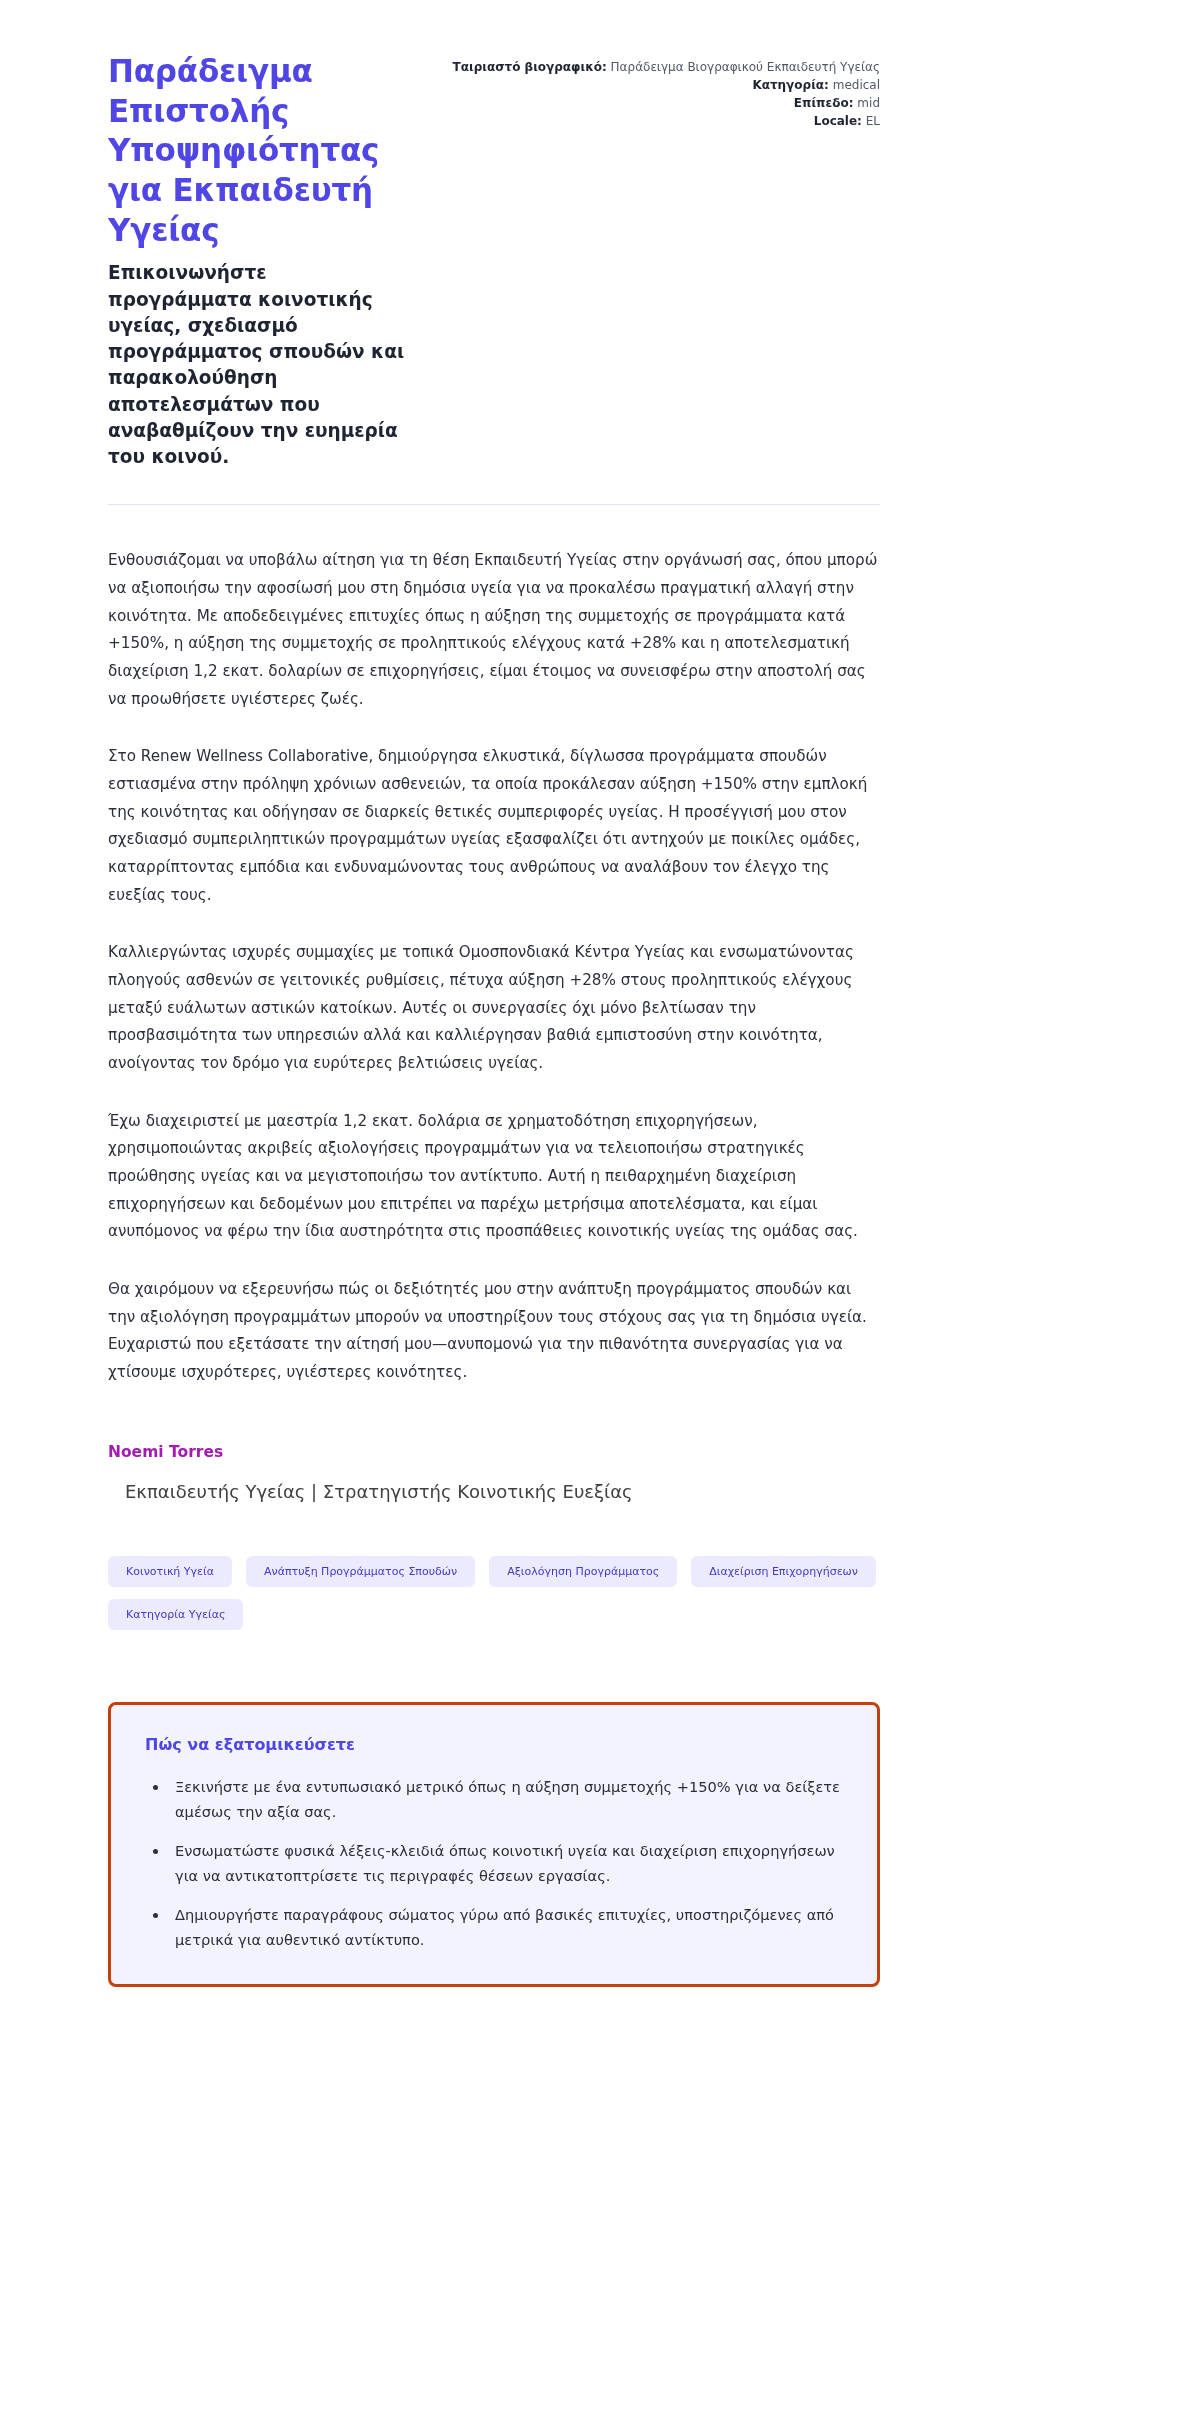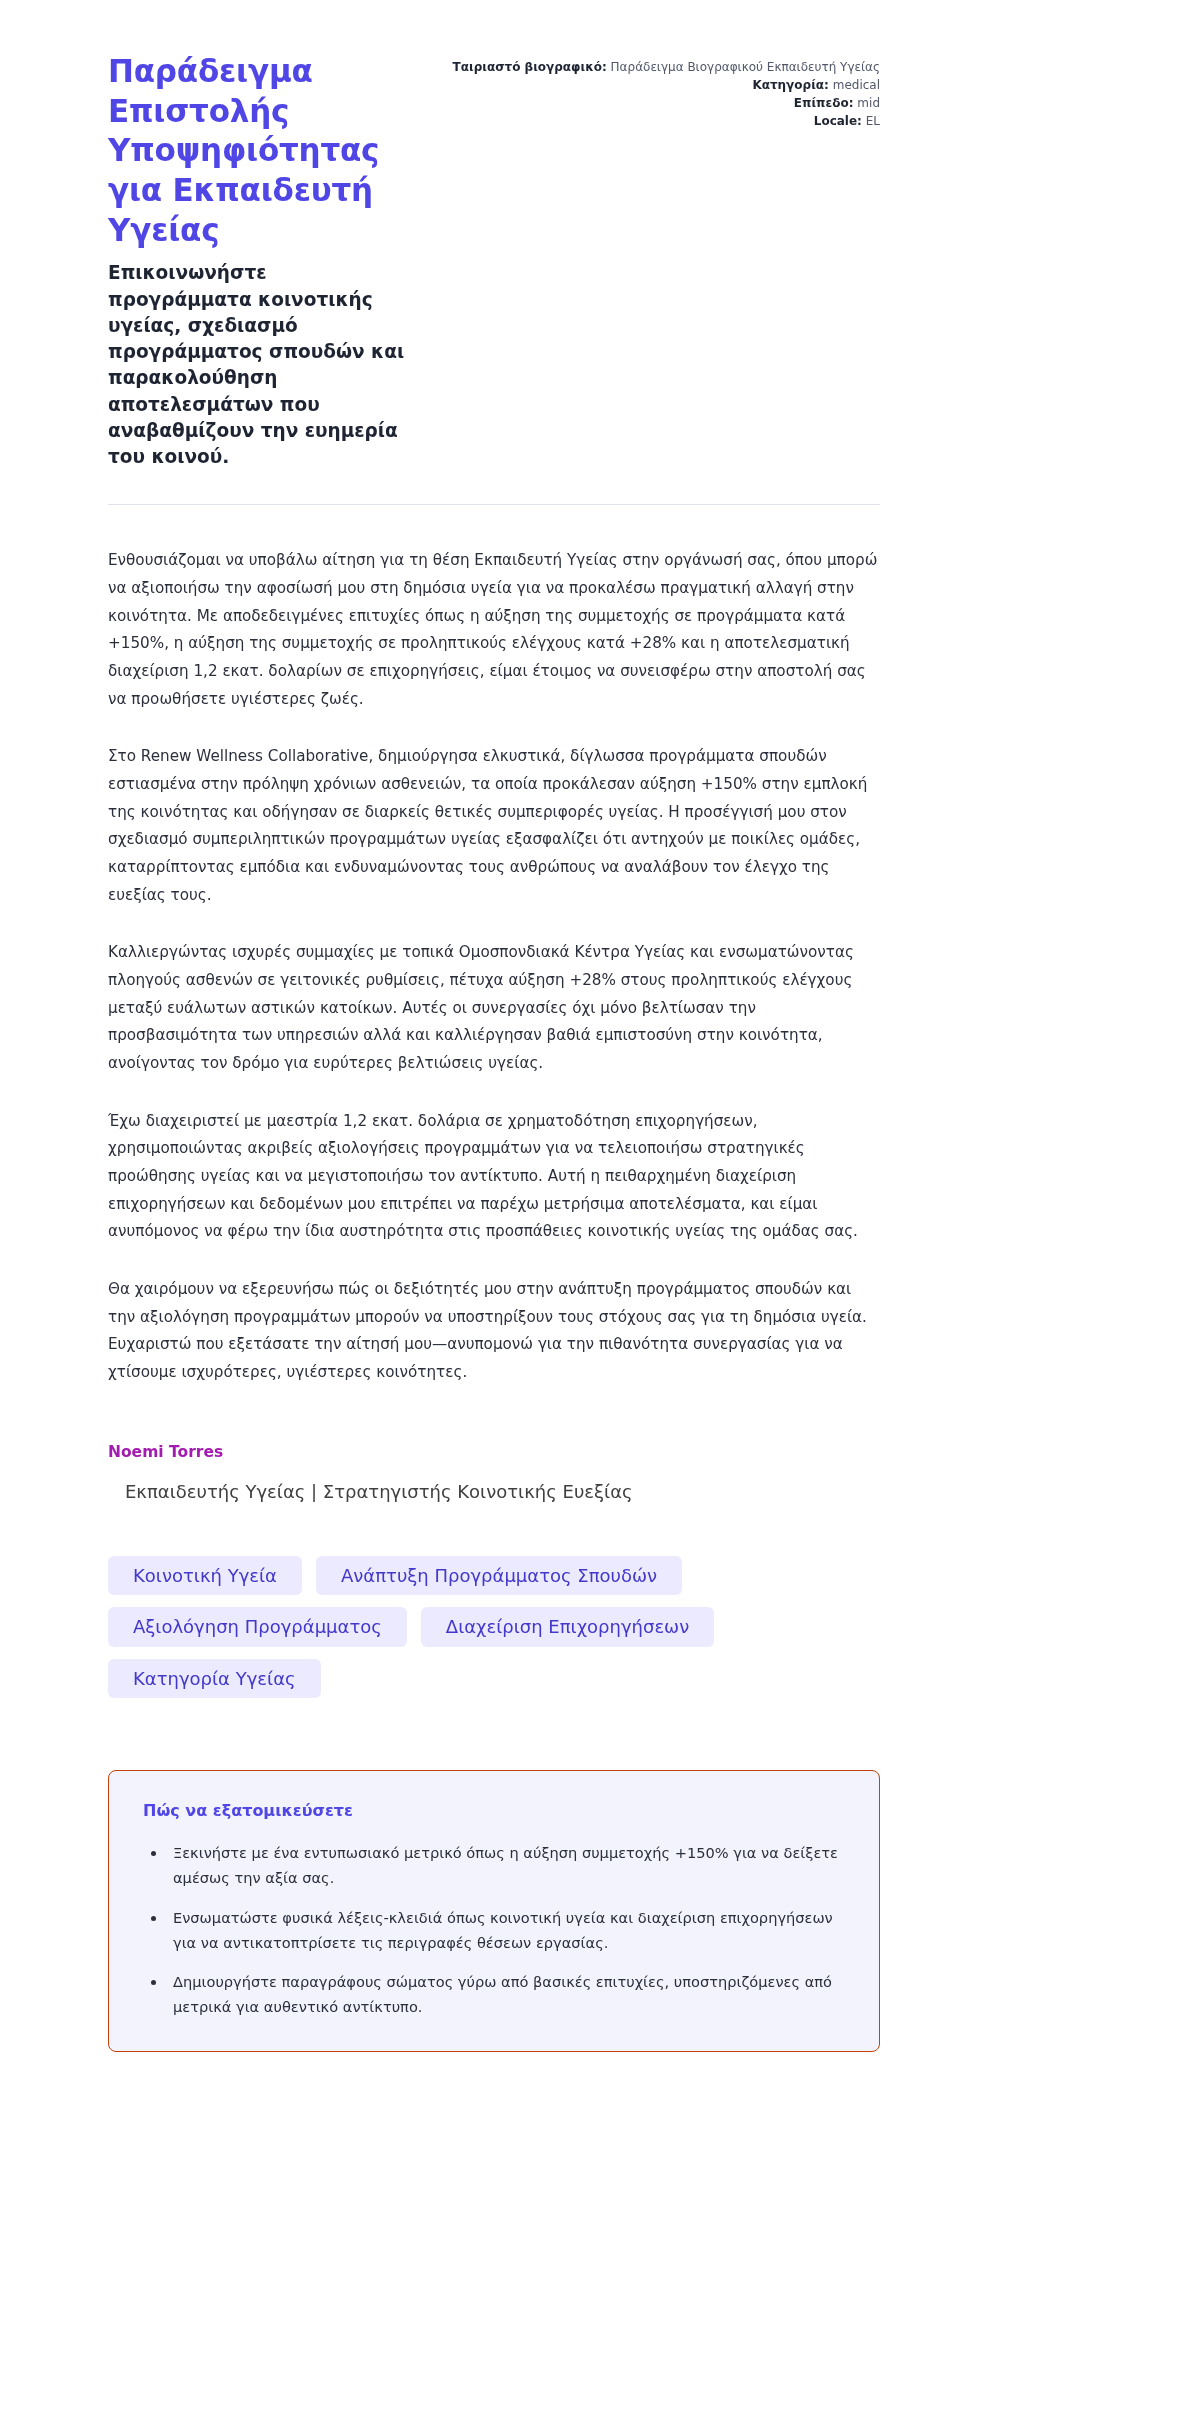--- a/index.html
+++ b/index.html
@@ -96,31 +96,31 @@
     display: flex;
     flex-wrap: wrap;
     gap: 12px 14px;
     margin-top: 54px;
     max-width: 820px;
   }
   .tag {
     background: #eceaff;
     color: #4338ca;
     border-radius: 6px;
-    font-size: 18px;
-    padding: 9px 25px;
+    font-size: 11px;
+    padding: 9px 18px;
     line-height: 1.2;
     white-space: nowrap;
   }
 
   
   .tipbox {
     margin-top: 72px;
     background: #f3f3fd;
-    border: 1px solid #c2410c;
+    border: 3px solid #c2410c;
     border-radius: 8px;
     padding: 30px 34px 32px 34px;
   }
   .tip-title {
     font-size: 16px;
     font-weight: bold;
     color: #4f46e5;
     margin: 0 0 20px 0;
   }
   .tip-list {

